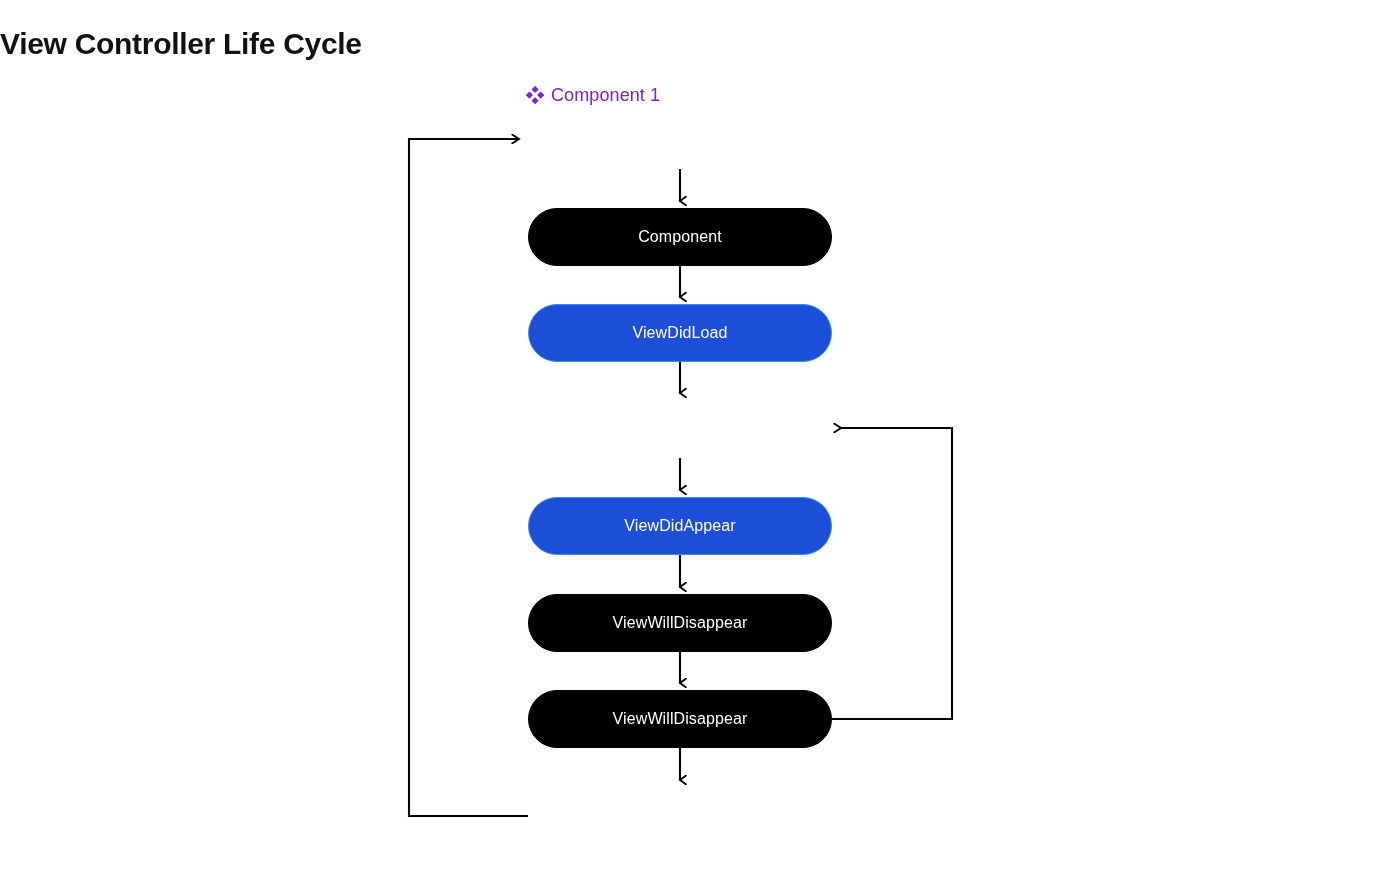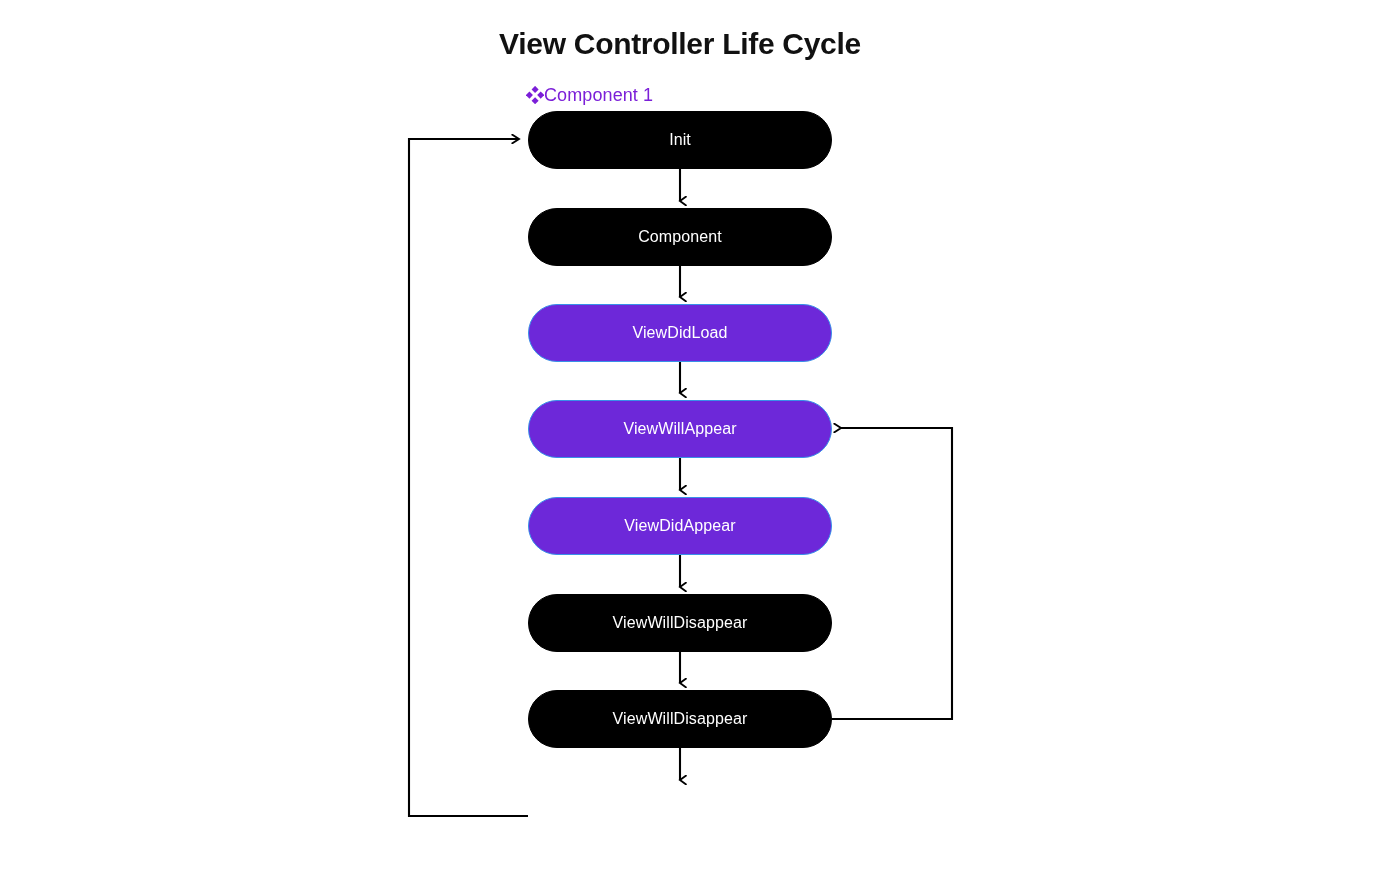--- a/index.html
+++ b/index.html
@@ -23,35 +23,36 @@
     width: 1400px;
     height: 888px;
   }
 
   
   #page-title {
     position: absolute;
     left: 0;
     top: 27px;
     width: 1360px;
-    text-align: center;
+    text-align: left;
     font-size: 30px;
     font-weight: bold;
     color: #111111;
     letter-spacing: -0.3px;
     white-space: nowrap;
   }
 
   
   #component-label {
     position: absolute;
     left: 526px;
     top: 83px;
     display: flex;
     align-items: center;
+    gap: 7px;
     height: 24px;
   }
   #component-label .label-text {
     font-size: 18px;
     color: #7B1FD8;
     letter-spacing: 0.1px;
     white-space: nowrap;
   }
   .diamond-icon {
     display: block;
@@ -76,21 +77,21 @@
     font-size: 16px;
     color: #ffffff;
     letter-spacing: 0.1px;
     white-space: nowrap;
   }
   .node.dark {
     background: #000000;
     border: 1px solid #000000;
   }
   .node.blue {
-    background: #6d28d9;
+    background: #1d4ed8;
     border: 1px solid #3990e8;
   }
 
   
   #connectors {
     position: absolute;
     left: 0;
     top: 0;
     width: 1400px;
     height: 888px;
@@ -141,31 +142,25 @@
       <line x1="680" y1="555" x2="680" y2="587" marker-end="url(#arrow-down)"></line>
       <line x1="680" y1="652" x2="680" y2="683" marker-end="url(#arrow-down)"></line>
       <line x1="680" y1="748" x2="680" y2="780" marker-end="url(#arrow-down)"></line>
 
       <path d="M832,719 L952,719 L952,428 L841,428" marker-end="url(#arrow-left)"></path>
 
       <path d="M528,816 L409,816 L409,139 L519,139" marker-end="url(#arrow-right)"></path>
     </g>
   </svg>
 
-  <div class="node dark" style="top:111px">
-    <span class="node-label">Init</span>
-  </div>
   <div class="node dark" style="top:208px">
     <span class="node-label">Component</span>
   </div>
   <div class="node blue" style="top:304px">
     <span class="node-label">ViewDidLoad</span>
-  </div>
-  <div class="node blue" style="top:400px">
-    <span class="node-label">ViewWillAppear</span>
   </div>
   <div class="node dark" style="top:594px">
     <span class="node-label">ViewWillDisappear</span>
   </div>
   <div class="node blue" style="top:497px">
     <span class="node-label">ViewDidAppear</span>
   </div>
   <div class="node dark" style="top:690px">
     <span class="node-label">ViewWillDisappear</span>
   </div>

